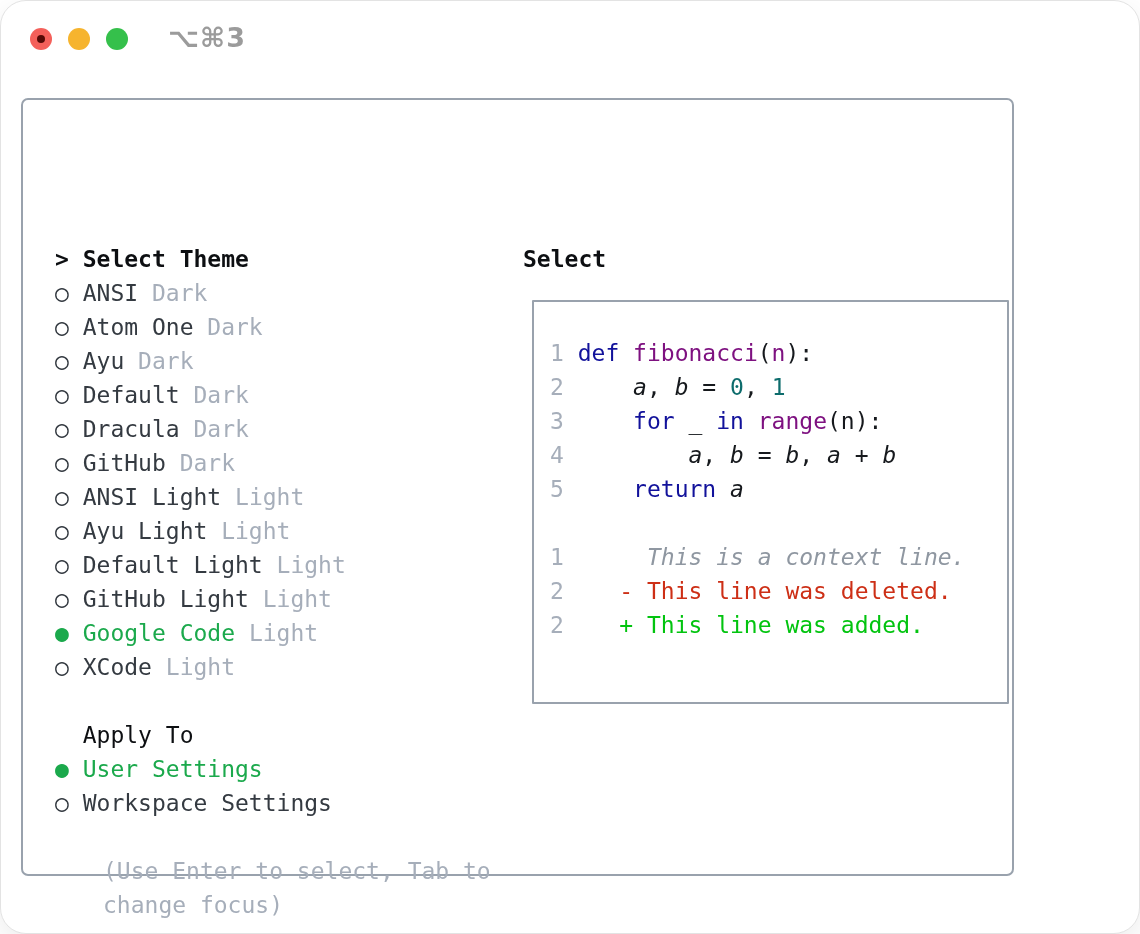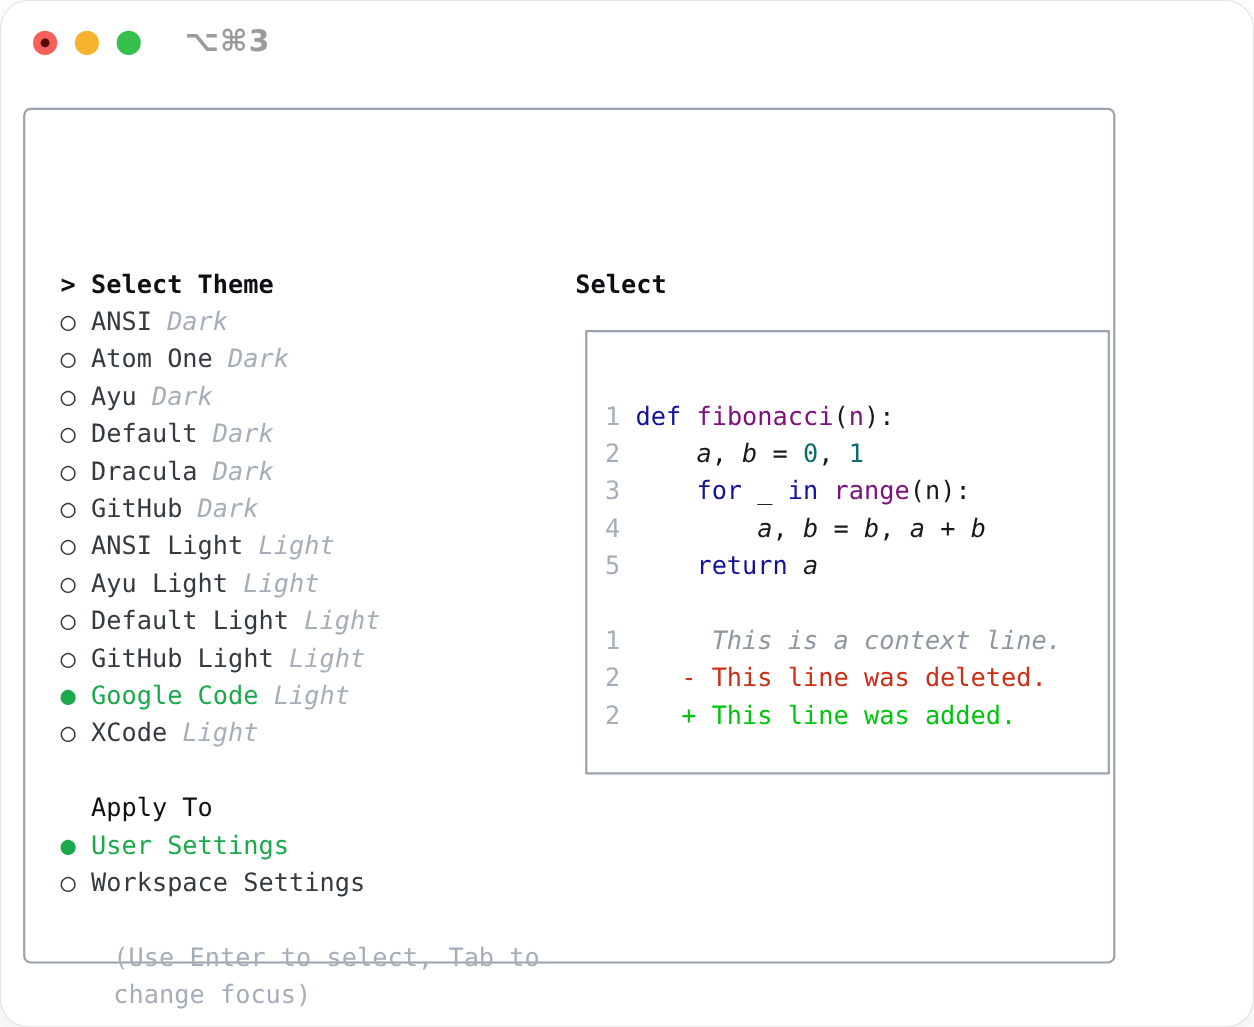--- a/index.html
+++ b/index.html
@@ -55,35 +55,35 @@
     border:2px solid var(--c-border);border-radius:7px;background:#fff;
   }
   
   .left-pane{
     position:absolute;left:32px;top:142px;
     font-size:23px;line-height:34px;white-space:pre;color:var(--c-text);
   }
   .row{height:34px;}
   .row .mark{color:var(--c-text);}
   .row.header .mark, .row.header .name{color:var(--c-heading);font-weight:bold;}
-  .row .variant{color:var(--c-muted);font-style:italic;}
+  .row .variant{color:var(--c-muted);}
   .row.selected .mark, .row.selected .name{color:var(--c-green);}
   .row.section-label .name{color:var(--c-heading);}
   .row.help{color:var(--c-muted);margin-left:48px;}
   
   .preview-label{
     position:absolute;left:500px;top:142px;
     font-size:23px;line-height:34px;font-weight:bold;color:var(--c-heading);
   }
   .preview-box{
     position:absolute;left:509px;top:200px;width:477px;height:404px;
     border:2px solid var(--c-border);border-radius:1px;background:#fff;
   }
   .code{
-    position:absolute;left:527px;top:262px;
+    position:absolute;left:527px;top:236px;
     font-size:23px;line-height:34px;white-space:pre;color:var(--c-code);
   }
   .code .gut{color:var(--c-muted);}
   .tok-kw{color:var(--c-kw);}
   .tok-fn{color:var(--c-fn);}
   .tok-num{color:var(--c-num);}
   .tok-pl{color:var(--c-code);}
   .tok-var{color:var(--c-code);font-style:italic;}
   .tok-ctx{color:var(--c-ctx);font-style:italic;}
   .tok-del{color:var(--c-del);text-align:center;}

